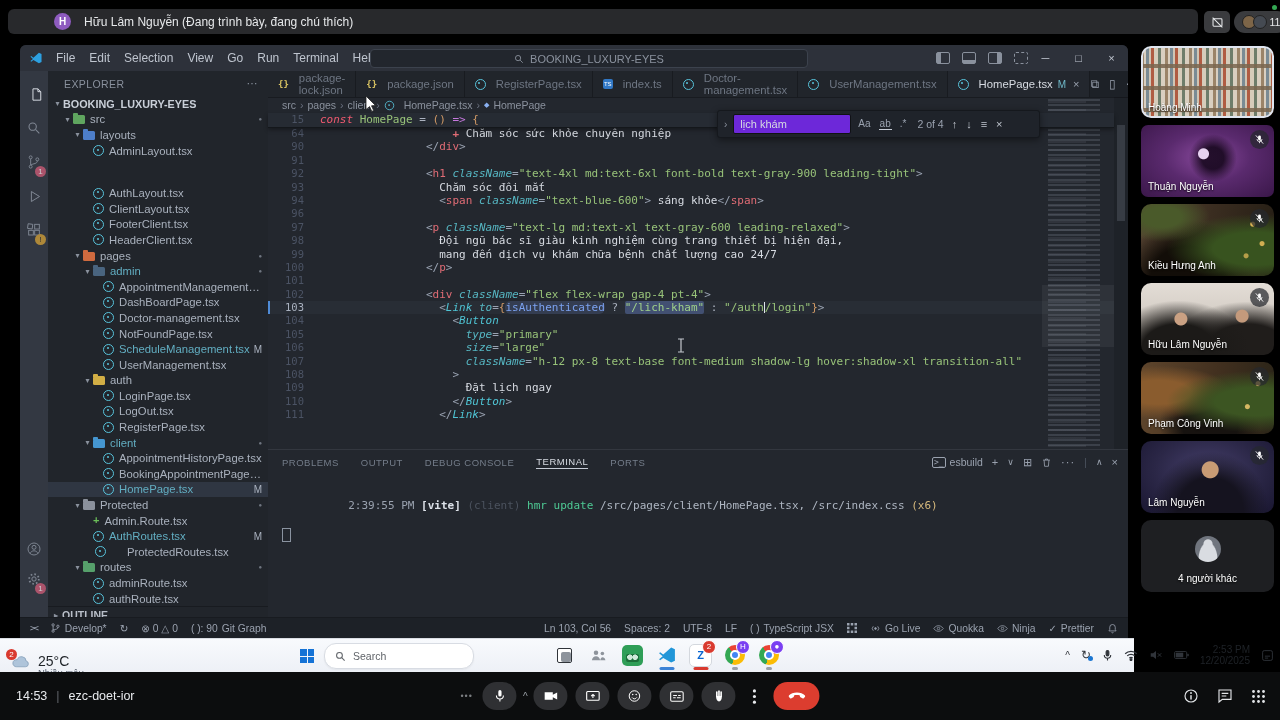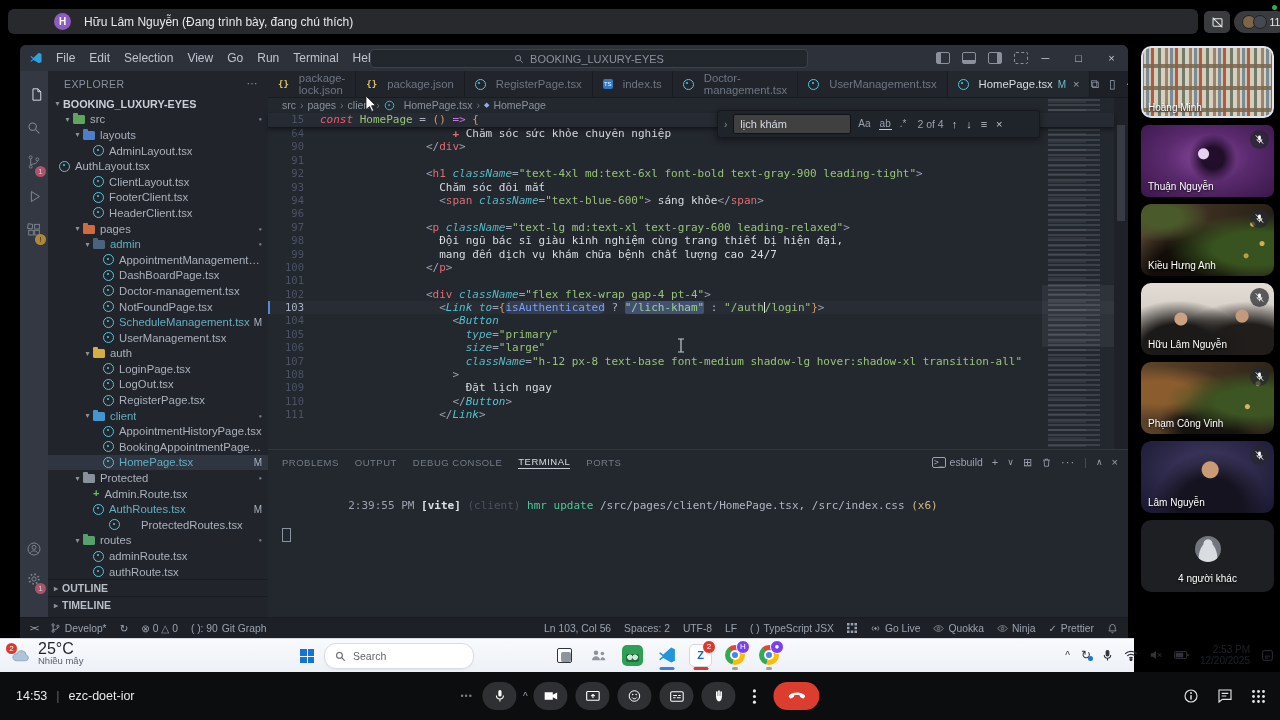--- a/index.html
+++ b/index.html
@@ -115,29 +115,29 @@
       repeating-linear-gradient(180deg, rgba(160,170,185,.12) 0 2px, transparent 2px 8px);
     background-size:52px 100%,38px 100%;background-repeat:no-repeat;background-position:6px 0,6px 2px;}
   .mm-slider{position:absolute;left:0;right:0;top:186px;height:62px;background:rgba(255,255,255,.06);}
   .vscroll{position:absolute;right:0;top:26px;width:14px;bottom:168px;background:rgba(0,0,0,.12);}
   .vthumb{position:absolute;left:3px;right:3px;top:28px;height:96px;background:rgba(121,130,145,.28);}
 
   .findw{position:absolute;right:88px;top:39px;width:307px;height:26px;background:#1f232a;
     border:1px solid #15181d;border-radius:3px;box-shadow:0 2px 7px rgba(0,0,0,.45);
     display:flex;align-items:center;gap:6px;padding:0 8px 0 6px;z-index:5;font-size:10.5px;color:#9aa2af;}
   .findw .fchev{color:#8a919d;font-size:10px;}
-  .find-input{width:104px;height:18px;background:#404040;border:1px solid #101215;border-radius:2px;
+  .find-input{width:104px;height:18px;background:#6d28d9;border:1px solid #101215;border-radius:2px;
     display:flex;align-items:center;padding:0 6px;color:#d7dbe2;font-size:11px;}
   .ftg{font-size:10px;padding:0 1px;}
   .ftg.on{border-bottom:1px solid #c6ccd6;}
   .fnav{display:flex;gap:9px;margin-left:2px;color:#c0c6cf;font-size:11px;}
 
   
   .panel{position:absolute;left:0;right:0;bottom:0;height:168px;background:#23272e;border-top:1px solid #33373f;}
-  .ptabs{position:absolute;left:14px;top:0;height:24px;display:flex;gap:16px;align-items:center;
+  .ptabs{position:absolute;left:14px;top:0;height:24px;display:flex;gap:22px;align-items:center;
     font-size:9.5px;letter-spacing:.5px;color:#747d8a;}
   .ptab.on{color:#d7dbe2;border-bottom:1px solid #c6ccd6;padding-bottom:1px;}
   .pacts{position:absolute;right:10px;top:0;height:24px;display:flex;align-items:center;gap:9px;color:#9aa2af;font-size:11px;}
   .pacts .shell{display:flex;align-items:center;gap:4px;font-size:10.5px;}
   .shicon{font-family:"DejaVu Sans Mono",monospace;font-size:8px;border:1px solid #9aa2af;border-radius:2px;padding:0 1px;}
   .term{position:absolute;left:14px;top:33px;font-family:"DejaVu Sans Mono",monospace;font-size:11px;
     line-height:15px;white-space:pre;}
   .t-gray{color:#9aa2af;} .t-tag{color:#dce1e8;font-weight:bold;} .t-dim{color:#4b525e;}
   .t-green{color:#4ec994;} .t-path{color:#aeb6c2;} .t-yellow{color:#d7ba7d;}
   .block-cursor{display:inline-block;width:7px;height:12px;border:1px solid #8a93a0;vertical-align:-2px;}
@@ -193,21 +193,21 @@
     radial-gradient(ellipse at 52% 98%, #15131f 0 34%, transparent 60%),
     radial-gradient(ellipse at 50% 40%, #453f6b 0%, #2b2747 55%, #191630 100%);}
   .v-others{background:#1e1f22;}
 
   
   .taskbar{left:0;top:638px;width:1134px;height:34px;background:linear-gradient(#f8fafd,#edf0f6);
     border-top:1px solid #d9dde3;}
   .weather{position:absolute;left:10px;top:4px;display:flex;align-items:center;gap:6px;}
   .wbadge{position:absolute;left:-4px;top:-4px;width:11px;height:11px;border-radius:50%;background:#d93a2f;
     color:#fff;font-size:8px;display:flex;align-items:center;justify-content:center;}
-  .wtemp{font-size:16px;color:#1f2328;line-height:12px;}
+  .wtemp{font-size:14px;color:#1f2328;line-height:12px;margin-top:12px;}
   .wdesc{font-size:9.5px;color:#5a6270;line-height:11px;}
   .winlogo{position:absolute;left:300px;top:10px;width:14px;height:14px;display:grid;
     grid-template-columns:6.5px 6.5px;grid-template-rows:6.5px 6.5px;gap:1px;}
   .winlogo i{background:#1573d6;}
   .tsearch{position:absolute;left:324px;top:643px;width:128px;height:24px;background:#fff;
     border:1px solid #d8dce3;border-radius:12px;display:flex;align-items:center;gap:7px;padding:0 10px;
     font-size:10.5px;color:#5f6368;box-shadow:0 1px 2px rgba(0,0,0,.05);}
   .ticons{position:absolute;left:552px;top:641px;display:flex;gap:9px;align-items:center;height:28px;}
   .tico{position:relative;width:25px;height:25px;display:flex;align-items:center;justify-content:center;}
   .uline{position:absolute;bottom:-2px;left:50%;transform:translateX(-50%);height:2.5px;border-radius:2px;}
@@ -399,21 +399,21 @@
           <div class="trow" style="padding-left: 24px;">
             <span class="chev">▾</span>
             <span class="fic ic-folder" style="color: rgb(77, 126, 201);"></span>
             <span class="lbl">layouts</span>
           </div>
           <div class="trow" style="padding-left: 34px;">
             <span class="chev"></span>
             <span class="fic ic-react"></span>
             <span class="lbl">AdminLayout.tsx</span>
           </div>
-          <div class="trow" style="">
+          <div class="trow" style="padding-left: 34px; margin-top: 27px;">
             <span class="chev"></span>
             <span class="fic ic-react"></span>
             <span class="lbl">AuthLayout.tsx</span>
           </div>
           <div class="trow" style="padding-left: 34px;">
             <span class="chev"></span>
             <span class="fic ic-react"></span>
             <span class="lbl">ClientLayout.tsx</span>
           </div>
           <div class="trow" style="padding-left: 34px;">
@@ -521,21 +521,21 @@
             <span class="chev"></span>
             <span class="fic ic-plus"></span>
             <span class="lbl">Admin.Route.tsx</span>
           </div>
           <div class="trow" style="padding-left: 34px;">
             <span class="chev"></span>
             <span class="fic ic-react"></span>
             <span class="lbl mod">AuthRoutes.tsx</span>
             <span class="mk">M</span>
           </div>
-          <div class="trow" style="padding-left: 34px; gap: 16px;">
+          <div class="trow" style="padding-left: 20px; gap: 16px;">
             <span class="chev"></span>
             <span class="fic ic-react"></span>
             <span class="lbl">ProtectedRoutes.tsx</span>
           </div>
           <div class="trow" style="padding-left: 24px;">
             <span class="chev">▾</span>
             <span class="fic ic-folder" style="color: rgb(86, 160, 107);"></span>
             <span class="lbl">routes</span>
             <span class="mk gdot">●</span>
           </div>

